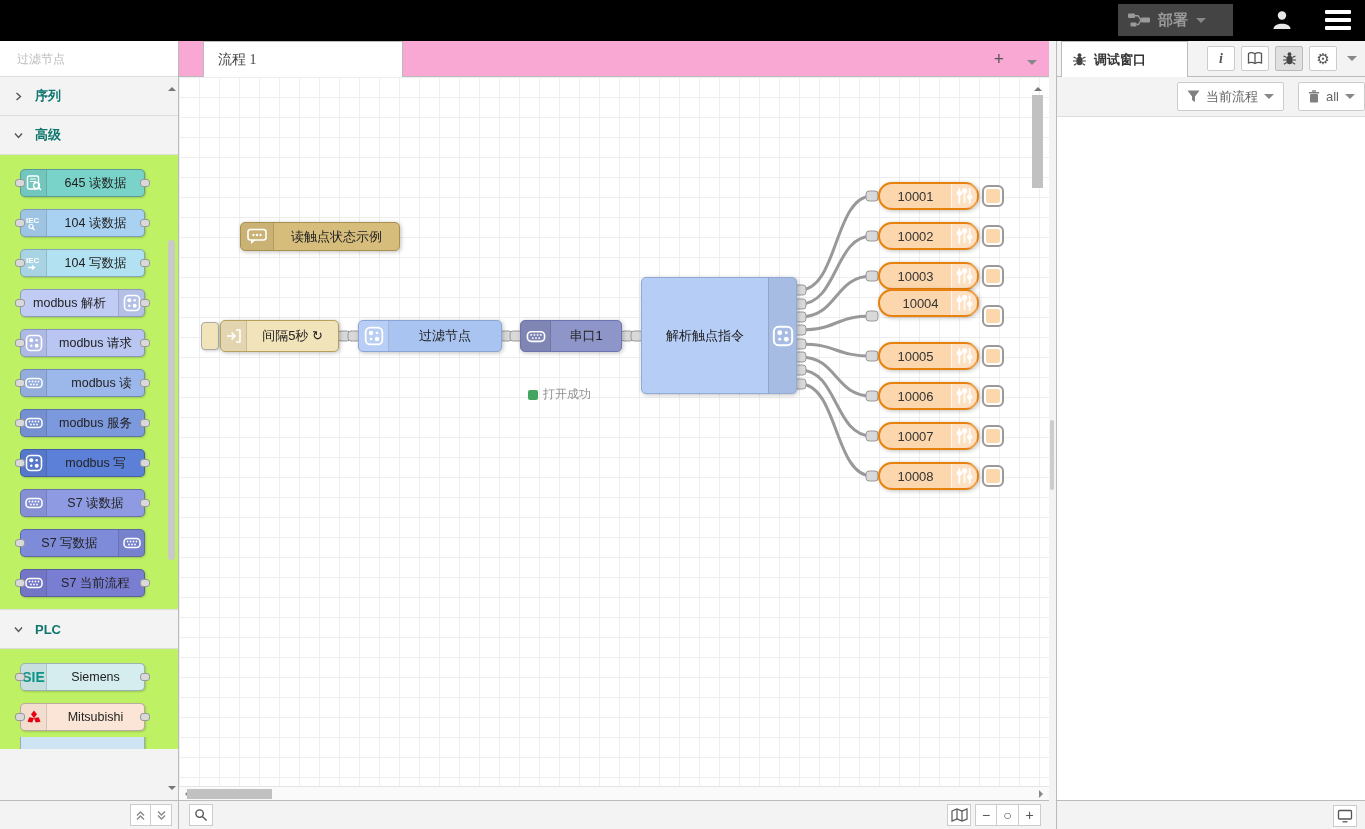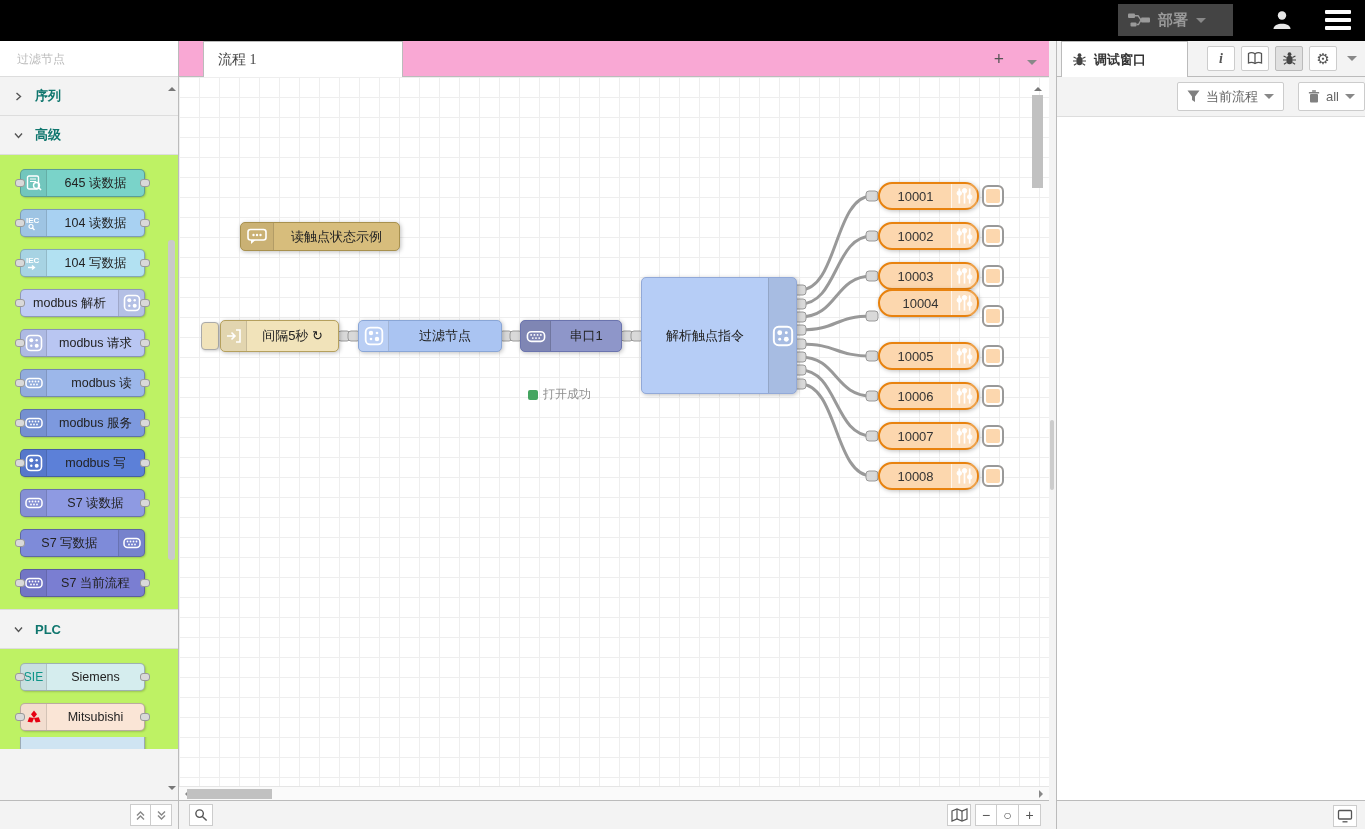--- a/index.html
+++ b/index.html
@@ -32,21 +32,21 @@
   .prow { height:40px; padding-left:20px; display:flex; align-items:center; }
   .pnode { position:relative; width:125px; height:28px; border:1px solid rgba(0,0,0,0.25); border-radius:5px;
            box-shadow:1px 1px 2px rgba(0,0,0,0.18); display:flex; cursor:grab; }
   .pnode.rev { flex-direction:row-reverse; }
   .nicon { width:26px; display:flex; align-items:center; justify-content:center;
            background:rgba(0,0,0,0.06); border-right:1px solid rgba(0,0,0,0.12); border-radius:4px 0 0 4px; }
   .pnode.rev .nicon { border-right:none; border-left:1px solid rgba(0,0,0,0.12); border-radius:0 4px 4px 0; }
   .plabel { flex:1; display:flex; align-items:center; justify-content:center; font-size:12.5px; color:#222; white-space:nowrap; }
   .pp { position:absolute; width:10px; height:8px; background:#d9d9d9; border:1px solid #999; border-radius:3px; top:9px; }
   .pp.l { left:-6px; } .pp.r { right:-6px; }
-  .sie-txt { font-weight:normal; font-size:12px; }
+  .sie-txt { font-weight:bold; font-size:14px; }
   .p-sb-thumb { position:absolute; right:3px; top:163px; width:7px; height:320px; background:#c9c9c9; border-radius:3px; }
   .tri { width:0; height:0; border:4px solid transparent; position:absolute; }
   .tri-up { border-bottom-color:#777; } .tri-down { border-top-color:#777; }
   .tri-left { border-right-color:#888; } .tri-right { border-left-color:#888; }
   .p-sb-up { right:2px; top:6px; } .p-sb-down { right:2px; bottom:6px; }
   .p-footer { position:absolute; left:0; right:0; bottom:0; height:29px; background:#f3f3f3; border-top:1px solid #bbb;
               display:flex; align-items:center; justify-content:flex-end; padding-right:6px; }
   .sq-btn { width:21px; height:22px; background:#fff; border:1px solid #ccc; display:flex; align-items:center; justify-content:center; cursor:pointer; }
   .sq-btn + .sq-btn { border-left:none; }
 

